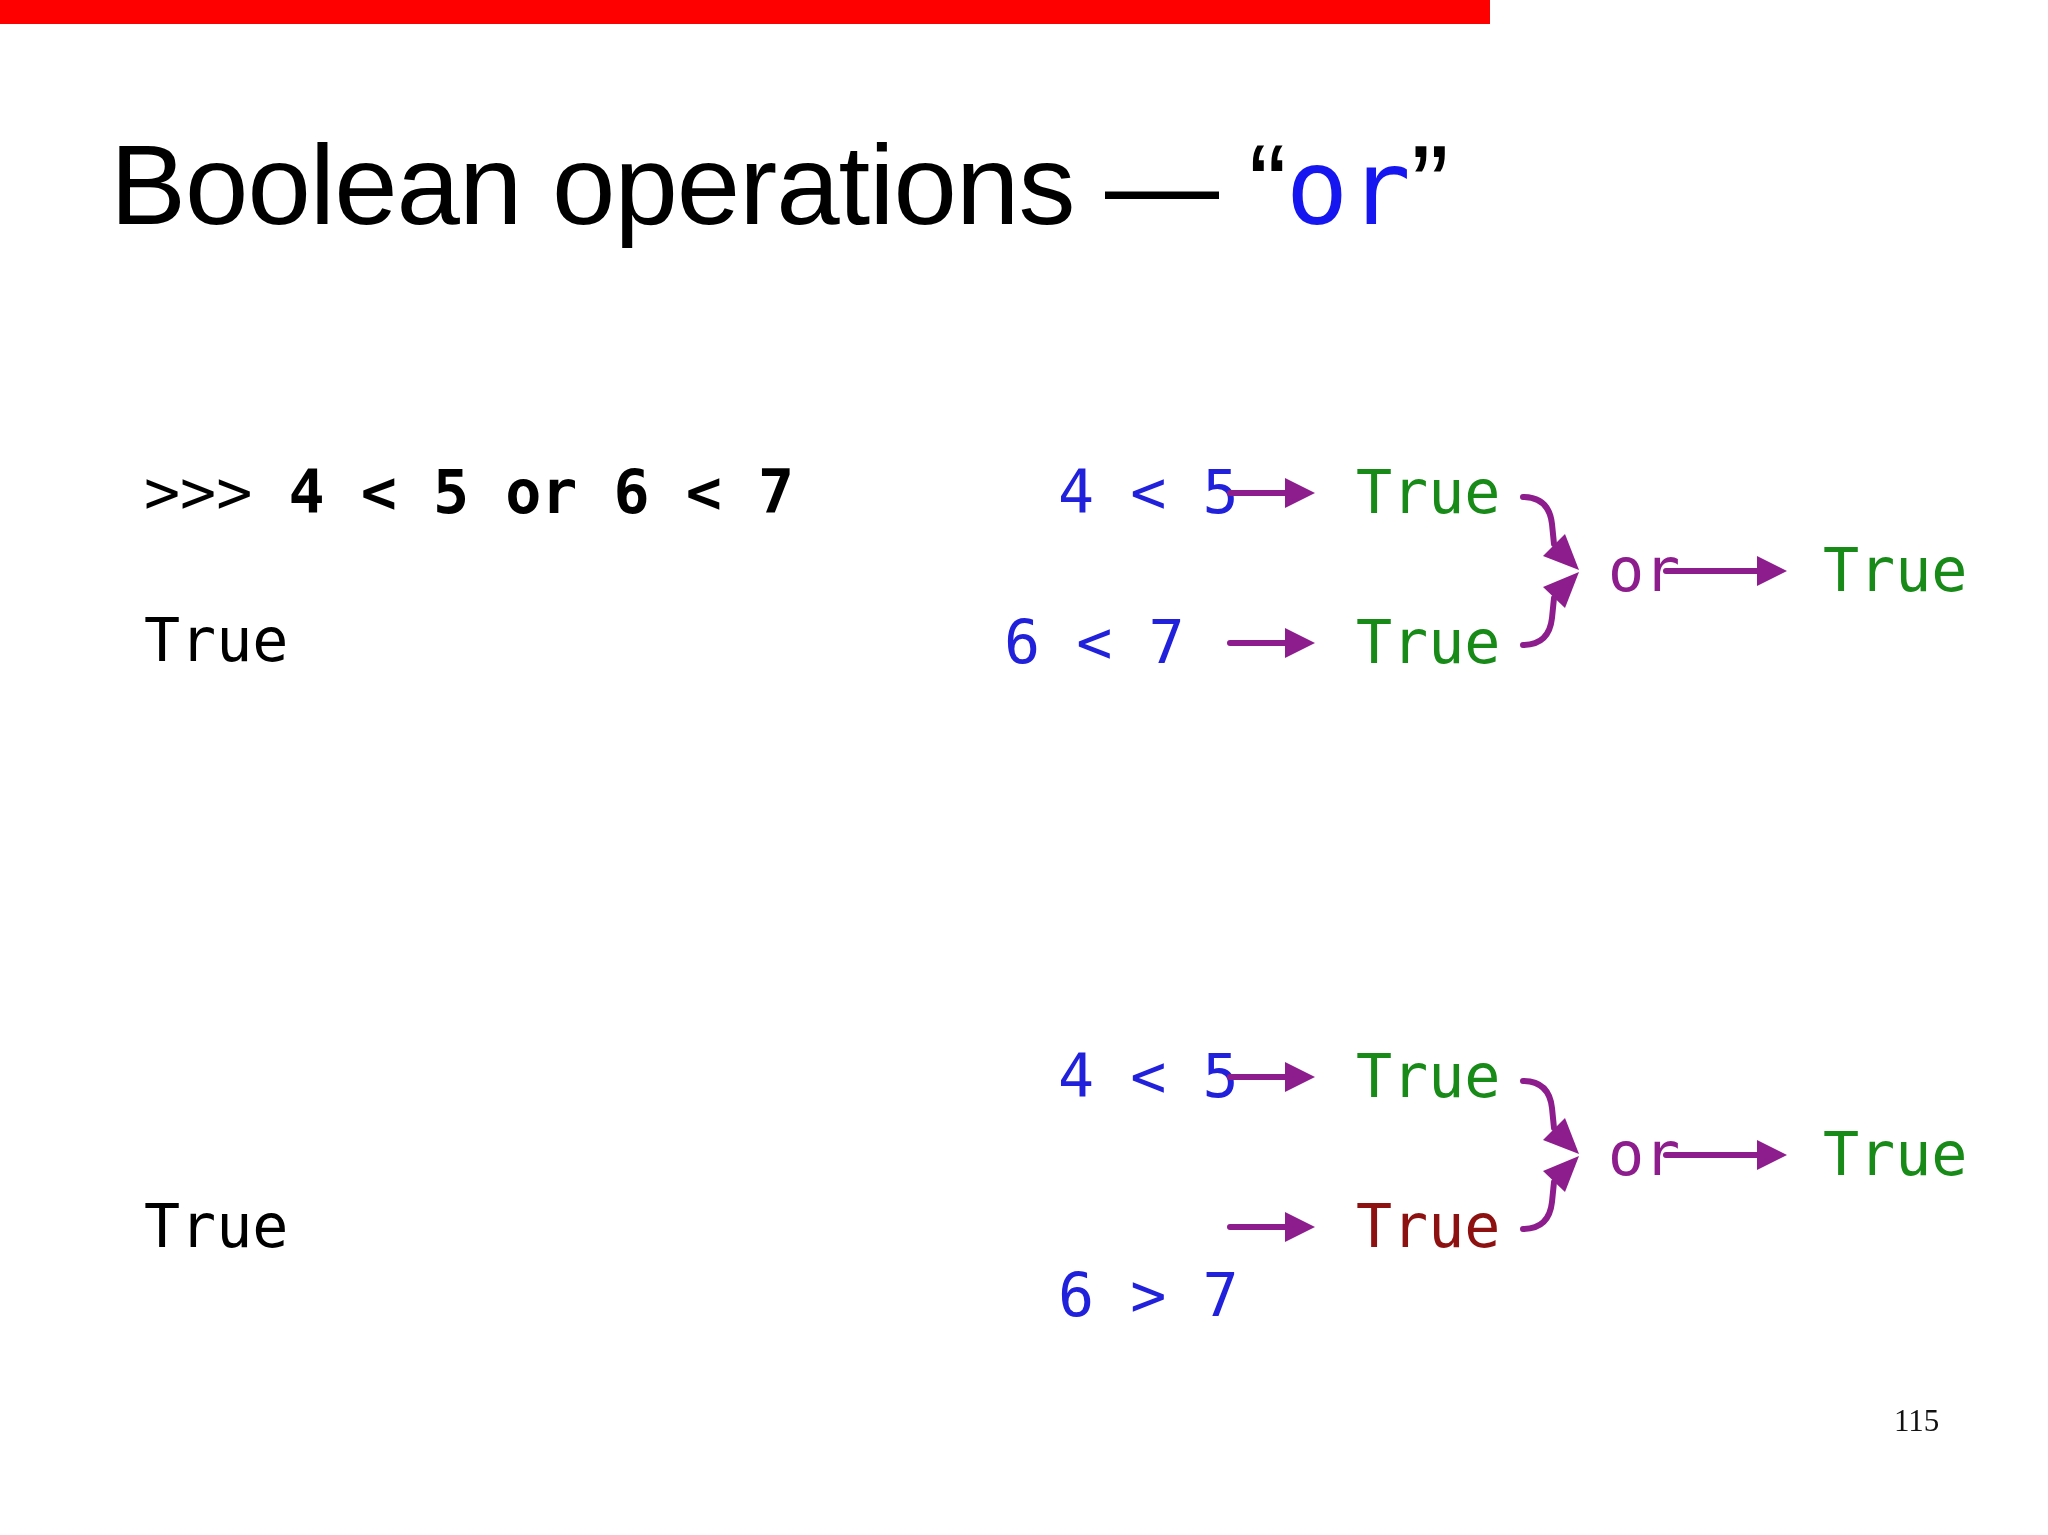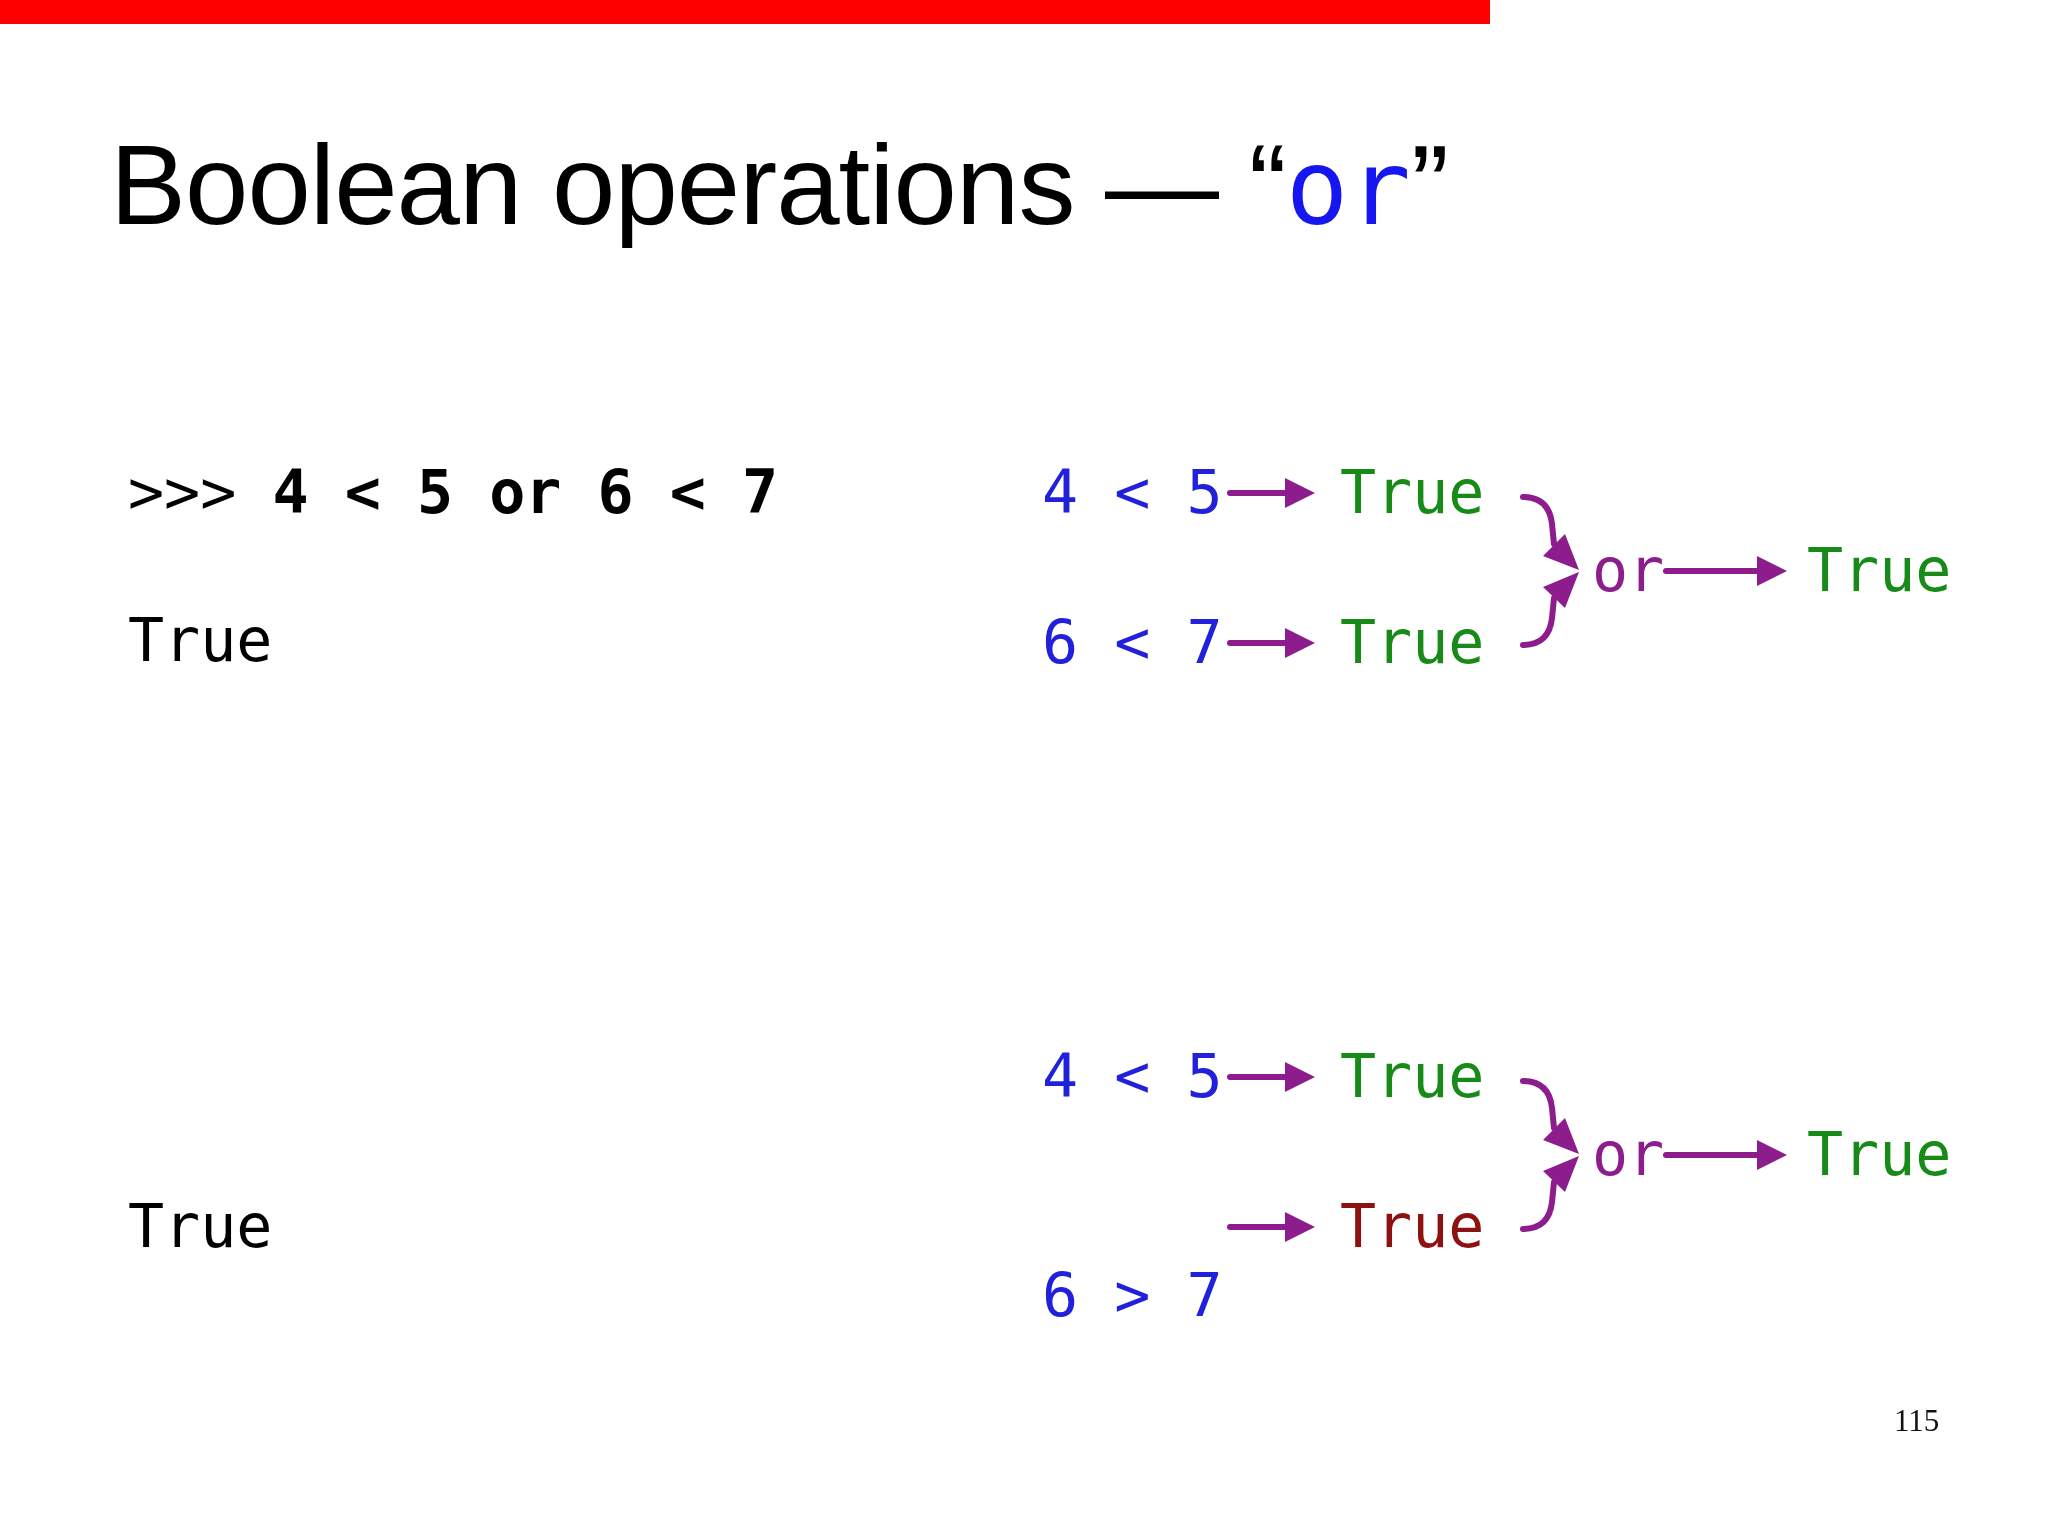--- a/index.html
+++ b/index.html
@@ -37,20 +37,21 @@
     font-size:104px;
     color:var(--title-kw-blue);
     letter-spacing:0;
   }
   .mono{
     position:absolute;
     font-family:"DejaVu Sans Mono","Liberation Mono",monospace;
     font-size:60px;line-height:60px;
     color:var(--code-black);
     white-space:pre;
+    margin-left:16px;
   }
   .mono .bold{font-weight:bold;}
   .c-blue{color:var(--expr-blue);}
   .c-green{color:var(--true-green);}
   .c-red{color:var(--false-red);}
   .c-purple{color:var(--arrow-purple);}
   svg.connectors{position:absolute;overflow:visible;}
   .pline{stroke:var(--arrow-purple);stroke-width:6;fill:none;stroke-linecap:round;}
   .ah-poly{fill:var(--arrow-purple);stroke:none;}
   .ah{fill:var(--arrow-purple);}
@@ -68,21 +69,21 @@
 
   <div class="progress-bar" style="width: 1490px; height: 24px; background: rgb(255, 0, 0);"></div>
 
   <h1 class="title"><span>Boolean operations — “</span><span class="kw">or</span><span>”</span></h1>
 
   <div class="mono" style="left:128px;top:462px"><span>&gt;&gt;&gt; </span><span class="bold">4 &lt; 5 or 6 &lt; 7</span></div>
   <div class="mono" style="left:128px;top:610px">True</div>
 
   <div class="mono c-blue" style="left:1042px;top:462px">4 &lt; 5</div>
   <div class="mono c-green" style="left:1340px;top:462px">True</div>
-  <div class="mono c-blue" style="left:1042px;top:612px">6 &lt; 7</div>
+  <div class="mono c-blue" style="left:988px;top:612px">6 &lt; 7</div>
   <div class="mono c-green" style="left:1340px;top:612px">True</div>
   <div class="mono c-purple" style="left:1592px;top:540px">or</div>
   <div class="mono c-green" style="left:1807px;top:540px">True</div>
 
   <svg class="connectors" style="left:1030px;top:440px" width="1020" height="300" viewBox="0 0 1020 300">
     <defs>
       <marker id="ah" viewBox="0 0 10 10" refX="1" refY="5" markerWidth="6" markerHeight="5" orient="auto-start-reverse">
         <path class="ah" d="M0,0 L10,5 L0,10 z"></path>
       </marker>
     </defs>

